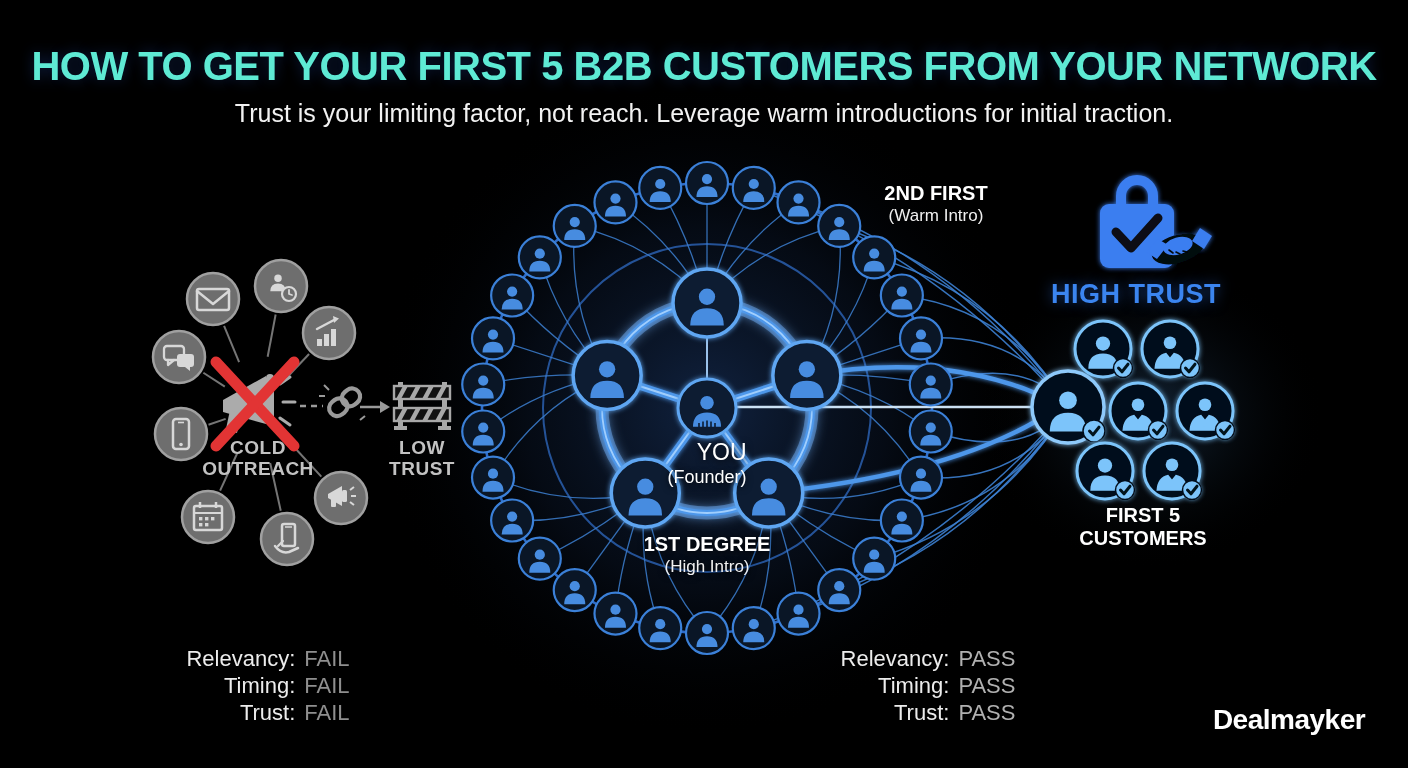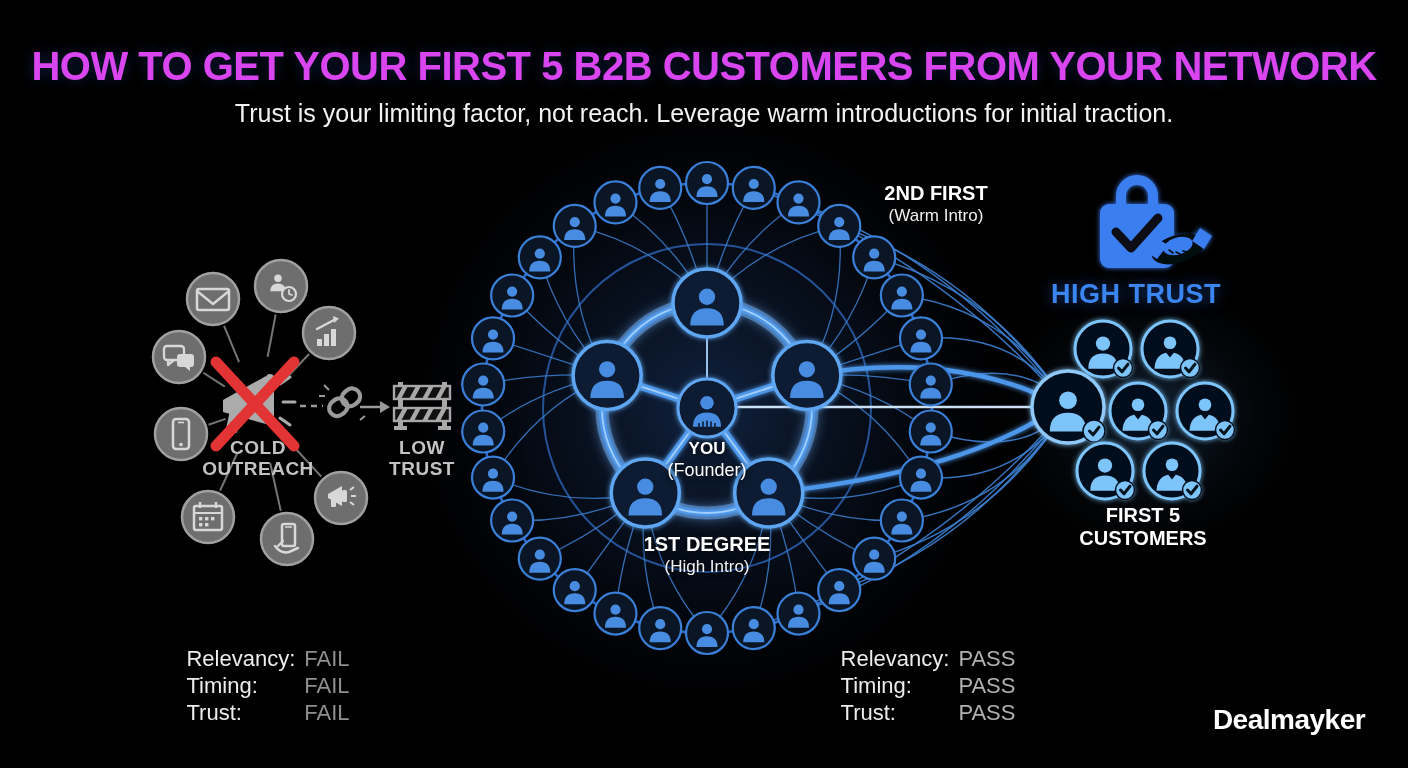--- a/index.html
+++ b/index.html
@@ -8,32 +8,32 @@
     font-family:"Liberation Sans",sans-serif;
   }
   #diagram{position:absolute;left:0;top:0;}
   .label{position:absolute;transform:translateX(-50%);text-align:center;color:#fff;white-space:nowrap;}
   #title{left:704px;top:44px;font-size:40px;font-weight:bold;letter-spacing:-0.5px;text-shadow:0 0 14px rgba(40,90,200,.35);}
   #subtitle{left:704px;top:99px;font-size:25px;color:#f2f2f2;}
   .cluster-label{font-size:19px;font-weight:bold;color:#c2c2c2;line-height:1.12;letter-spacing:.5px;}
   #cold-outreach-label{left:258px;top:437px;}
   #low-trust-label{left:422px;top:437px;}
   #you-label{left:707px;top:439px;text-shadow:0 1px 7px rgba(0,0,0,.95);}
-  #you-label .big{font-size:17px;font-weight:bold;}
+  #you-label .big{font-size:23px;font-weight:normal;text-align:right;}
   #you-label .small{font-size:18px;margin-top:1px;text-align:right;}
   .degree-label .big{font-size:20px;font-weight:bold;}
   .degree-label .small{font-size:17px;margin-top:1px;color:#f0f0f0;}
   #first-degree-label{left:707px;top:533px;text-shadow:0 1px 7px rgba(0,0,0,.95);}
   #second-degree-label{left:936px;top:182px;}
   #high-trust-label{left:1136px;top:279px;font-size:27px;font-weight:bold;letter-spacing:.5px;text-shadow:0 0 14px rgba(50,120,240,.55);}
   #customers-label{left:1143px;top:504px;font-size:20px;font-weight:bold;line-height:1.15;}
   .scorecard{position:absolute;transform:translateX(-50%);display:grid;grid-template-columns:max-content max-content;column-gap:9px;row-gap:3px;font-size:22px;line-height:1.08;}
   #scorecard-fail{left:268px;top:647px;}
   #scorecard-pass{left:928px;top:647px;}
-  .sc-label{text-align:left;color:#ececec;}
+  .sc-label{text-align:right;color:#ececec;}
   .sc-value{text-align:right;}
   #brand-logo{left:1289px;top:704px;font-size:28px;font-weight:bold;letter-spacing:-0.5px;color:#fff;}
 </style>
 </head>
 <body>
 
 <svg id="diagram" width="1408" height="768" viewBox="0 0 1408 768">
     <defs>
       <filter id="soft-glow" x="-80%" y="-80%" width="260%" height="260%">
         <feGaussianBlur in="SourceGraphic" stdDeviation="2.5" result="b"></feGaussianBlur>
@@ -451,21 +451,21 @@
       <path d="M1146 252 L1158 239 L1168 245 L1157 259 Z" fill="#3b7ef0"></path>
       <path d="M1200 228 L1212 236 L1204 249 L1192 241 Z" fill="#3b7ef0"></path>
       <ellipse cx="1178" cy="246" rx="15" ry="8.5" fill="#3b7ef0" transform="rotate(-16 1178 246)"></ellipse>
       <line x1="1169" y1="250" x2="1173" y2="253" stroke="#05070a" stroke-width="1.6" stroke-linecap="round"></line>
       <line x1="1176" y1="252" x2="1180" y2="254" stroke="#05070a" stroke-width="1.6" stroke-linecap="round"></line>
       <line x1="1183" y1="251" x2="1187" y2="252" stroke="#05070a" stroke-width="1.6" stroke-linecap="round"></line>
     </g>
   </svg>
 
 <div id="labels">
-  <div class="label" id="title" style="color: #d946ef;">HOW TO GET YOUR FIRST 5 B2B CUSTOMERS FROM YOUR NETWORK</div>
+  <div class="label" id="title" style="color: #5eead4;">HOW TO GET YOUR FIRST 5 B2B CUSTOMERS FROM YOUR NETWORK</div>
   <div class="label" id="subtitle">Trust is your limiting factor, not reach. Leverage warm introductions for initial traction.</div>
 
   <div class="label cluster-label" id="cold-outreach-label">
     <div>COLD</div>
     <div>OUTREACH</div>
   </div>
 
   <div class="label cluster-label" id="low-trust-label">
     <div>LOW</div>
     <div>TRUST</div>

